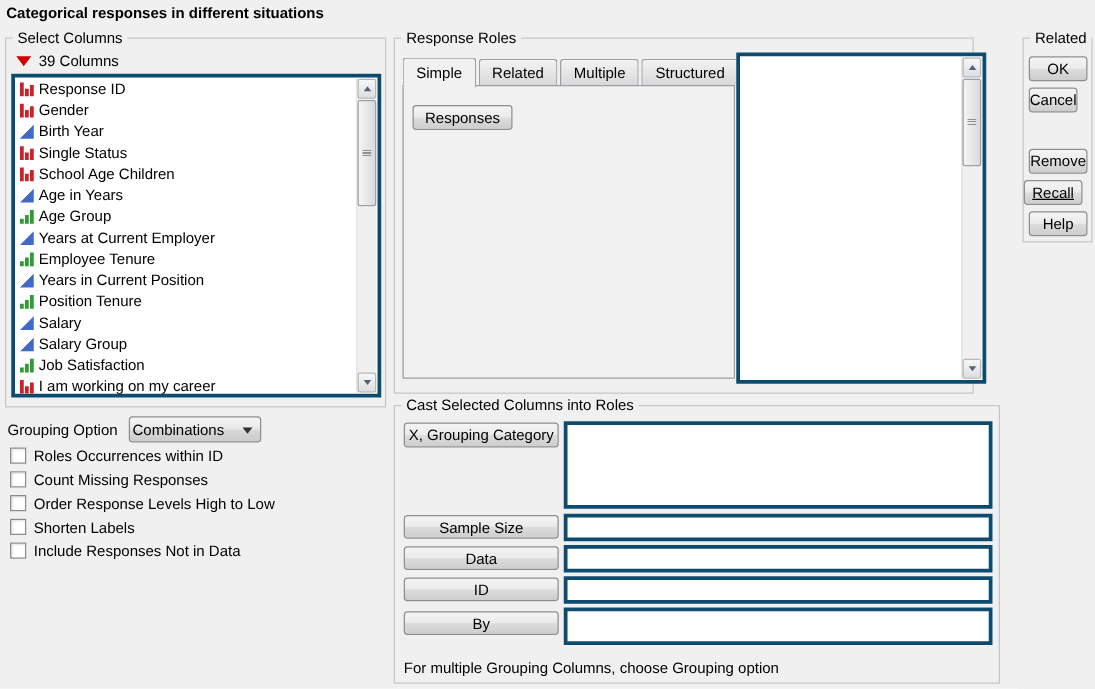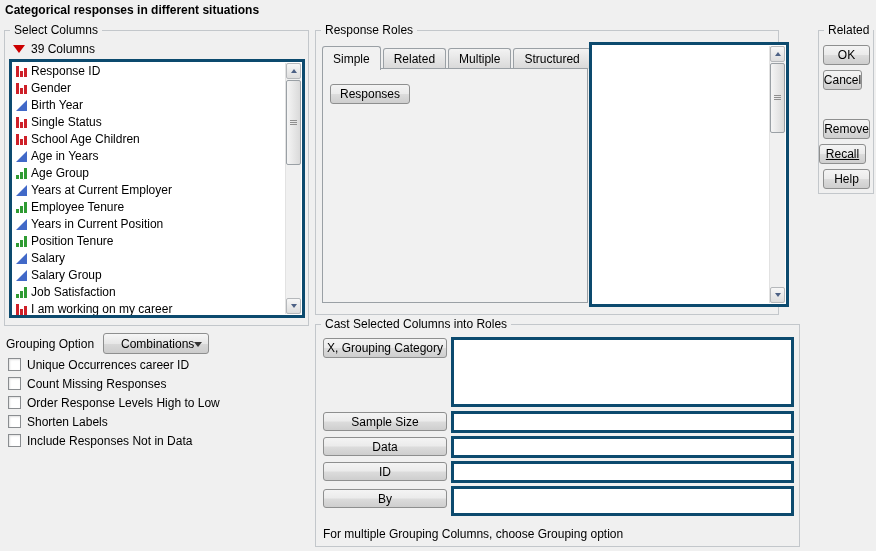--- a/index.html
+++ b/index.html
@@ -88,32 +88,32 @@
   .sb-thumb::after {
     content: ""; position: absolute; left: 3px; right: 3px; top: 50%; height: 5px;
     transform: translateY(-3px);
     background: repeating-linear-gradient(to bottom, #8f8f8f 0 1px, transparent 1px 2px);
   }
   
   .grp-label { position: absolute; left: 6px; top: 336px; line-height: 16px; }
   .dropdown {
     position: absolute; left: 103px; top: 333px; width: 106px; height: 21px;
     display: flex; align-items: center;
-    padding: 0 17px;
+    padding: 0 2px;
     background: linear-gradient(to bottom, #f6f6f6, #e7e7e7 50%, #d8d8d8 52%, #cccccc);
     border: 1px solid #8e8f8f; border-radius: 3px;
   }
   .dd-caret {
     position: absolute; right: 6px; top: 8px;
     width: 0; height: 0;
     border-left: 4px solid transparent; border-right: 4px solid transparent;
     border-top: 5px solid #333;
   }
   
-  .tabs { position: absolute; left: 6px; top: 14px; height: 24px; display: flex; align-items: flex-end; }
+  .tabs { position: absolute; left: 6px; top: 14px; height: 24px; display: flex; align-items: center; }
   .tab {
     position: relative;
     display: flex; align-items: center;
     height: 21px; padding: 0 10px; margin-right: 2px;
     background: linear-gradient(#f3f3f3,#d8d8d8);
     border: 1px solid #9aa0a5; border-bottom: none;
     border-radius: 3px 3px 0 0;
     white-space: nowrap;
   }
   .tab.active {
@@ -216,21 +216,21 @@
   </div>
 
   <div class="grp-label">Grouping Option</div>
   <div class="dropdown">
     <span>Combinations</span>
     <span class="dd-caret"></span>
   </div>
 
   <div class="cbrow" style="top:357px;">
     <span class="cb"></span>
-    <span class="cblabel">Unique Occurrences career ID</span>
+    <span class="cblabel">Roles Occurrences within ID</span>
   </div>
   <div class="cbrow" style="top:376px;">
     <span class="cb"></span>
     <span class="cblabel">Count Missing Responses</span>
   </div>
   <div class="cbrow" style="top:395px;">
     <span class="cb"></span>
     <span class="cblabel">Order Response Levels High to Low</span>
   </div>
   <div class="cbrow" style="top:414px;">

